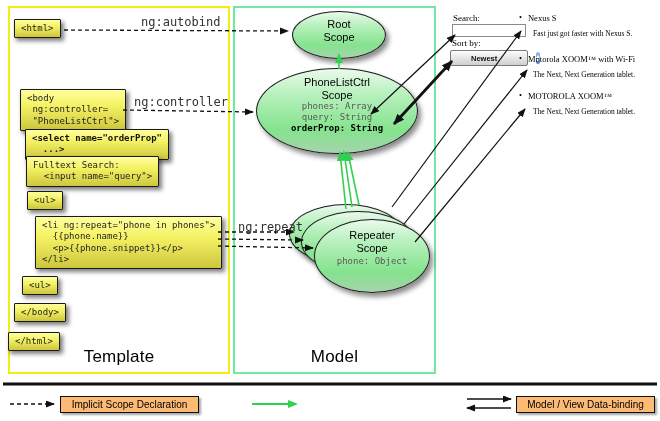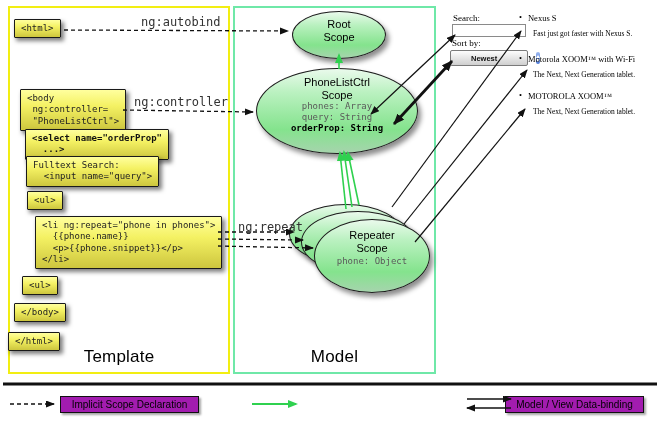--- a/index.html
+++ b/index.html
@@ -57,21 +57,21 @@
   .stepper .up{border-bottom:3px solid #fff;}
   .stepper .dn{border-top:3px solid #fff;}
 
   .view-item{position:absolute;left:519px;width:134px;z-index:3;
     font-family:"Liberation Serif",serif;color:#000;}
   .view-item .t-row{display:flex;gap:6px;font-size:8.5px;}
   .view-item .bullet{font-size:8.5px;line-height:1;}
   .view-item .desc{margin-top:6px;margin-left:14px;font-size:7.5px;}
 
   
-  .legend-box{position:absolute;top:396px;height:15px;background:#a21caf;
+  .legend-box{position:absolute;top:396px;height:15px;background:#fdba74;
     border:1px solid #111;box-shadow:1.5px 2px 2px rgba(0,0,0,.35);
     display:flex;align-items:center;justify-content:center;
     font-size:10px;color:#000;z-index:3;}
 
   .arrows{position:absolute;left:0;top:0;z-index:5;pointer-events:none;}
 </style>
 </head>
 <body>
 
 <div class="stage">
@@ -152,21 +152,21 @@
   </div>
   <div class="view-item" style="top:91px;">
     <div class="t-row">
         <span class="bullet">•</span>
       <span>MOTOROLA XOOM™</span>
       </div>
     <div class="desc">The Next, Next Generation tablet.</div>
   </div>
 
   <div class="legend-box" style="left:60px;width:137px;">Implicit Scope Declaration</div>
-  <div class="legend-box" style="left:505px;width:137px;">Model / View Data-binding</div>
+  <div class="legend-box" style="left:516px;width:137px;">Model / View Data-binding</div>
 
   <svg class="arrows" width="660" height="421">
     <defs>
       <marker id="ahb" markerUnits="userSpaceOnUse" markerWidth="9" markerHeight="8" refX="8" refY="3.5" orient="auto-start-reverse">
         <path d="M0,0 L9,3.5 L0,7 z" fill="#111"></path>
       </marker>
       <marker id="ahb-big" markerUnits="userSpaceOnUse" markerWidth="12" markerHeight="10" refX="10" refY="4.5" orient="auto-start-reverse">
         <path d="M0,0 L11,4.5 L0,9 z" fill="#111"></path>
       </marker>
       <marker id="ahg" markerUnits="userSpaceOnUse" markerWidth="10" markerHeight="9" refX="8" refY="4" orient="auto-start-reverse">

